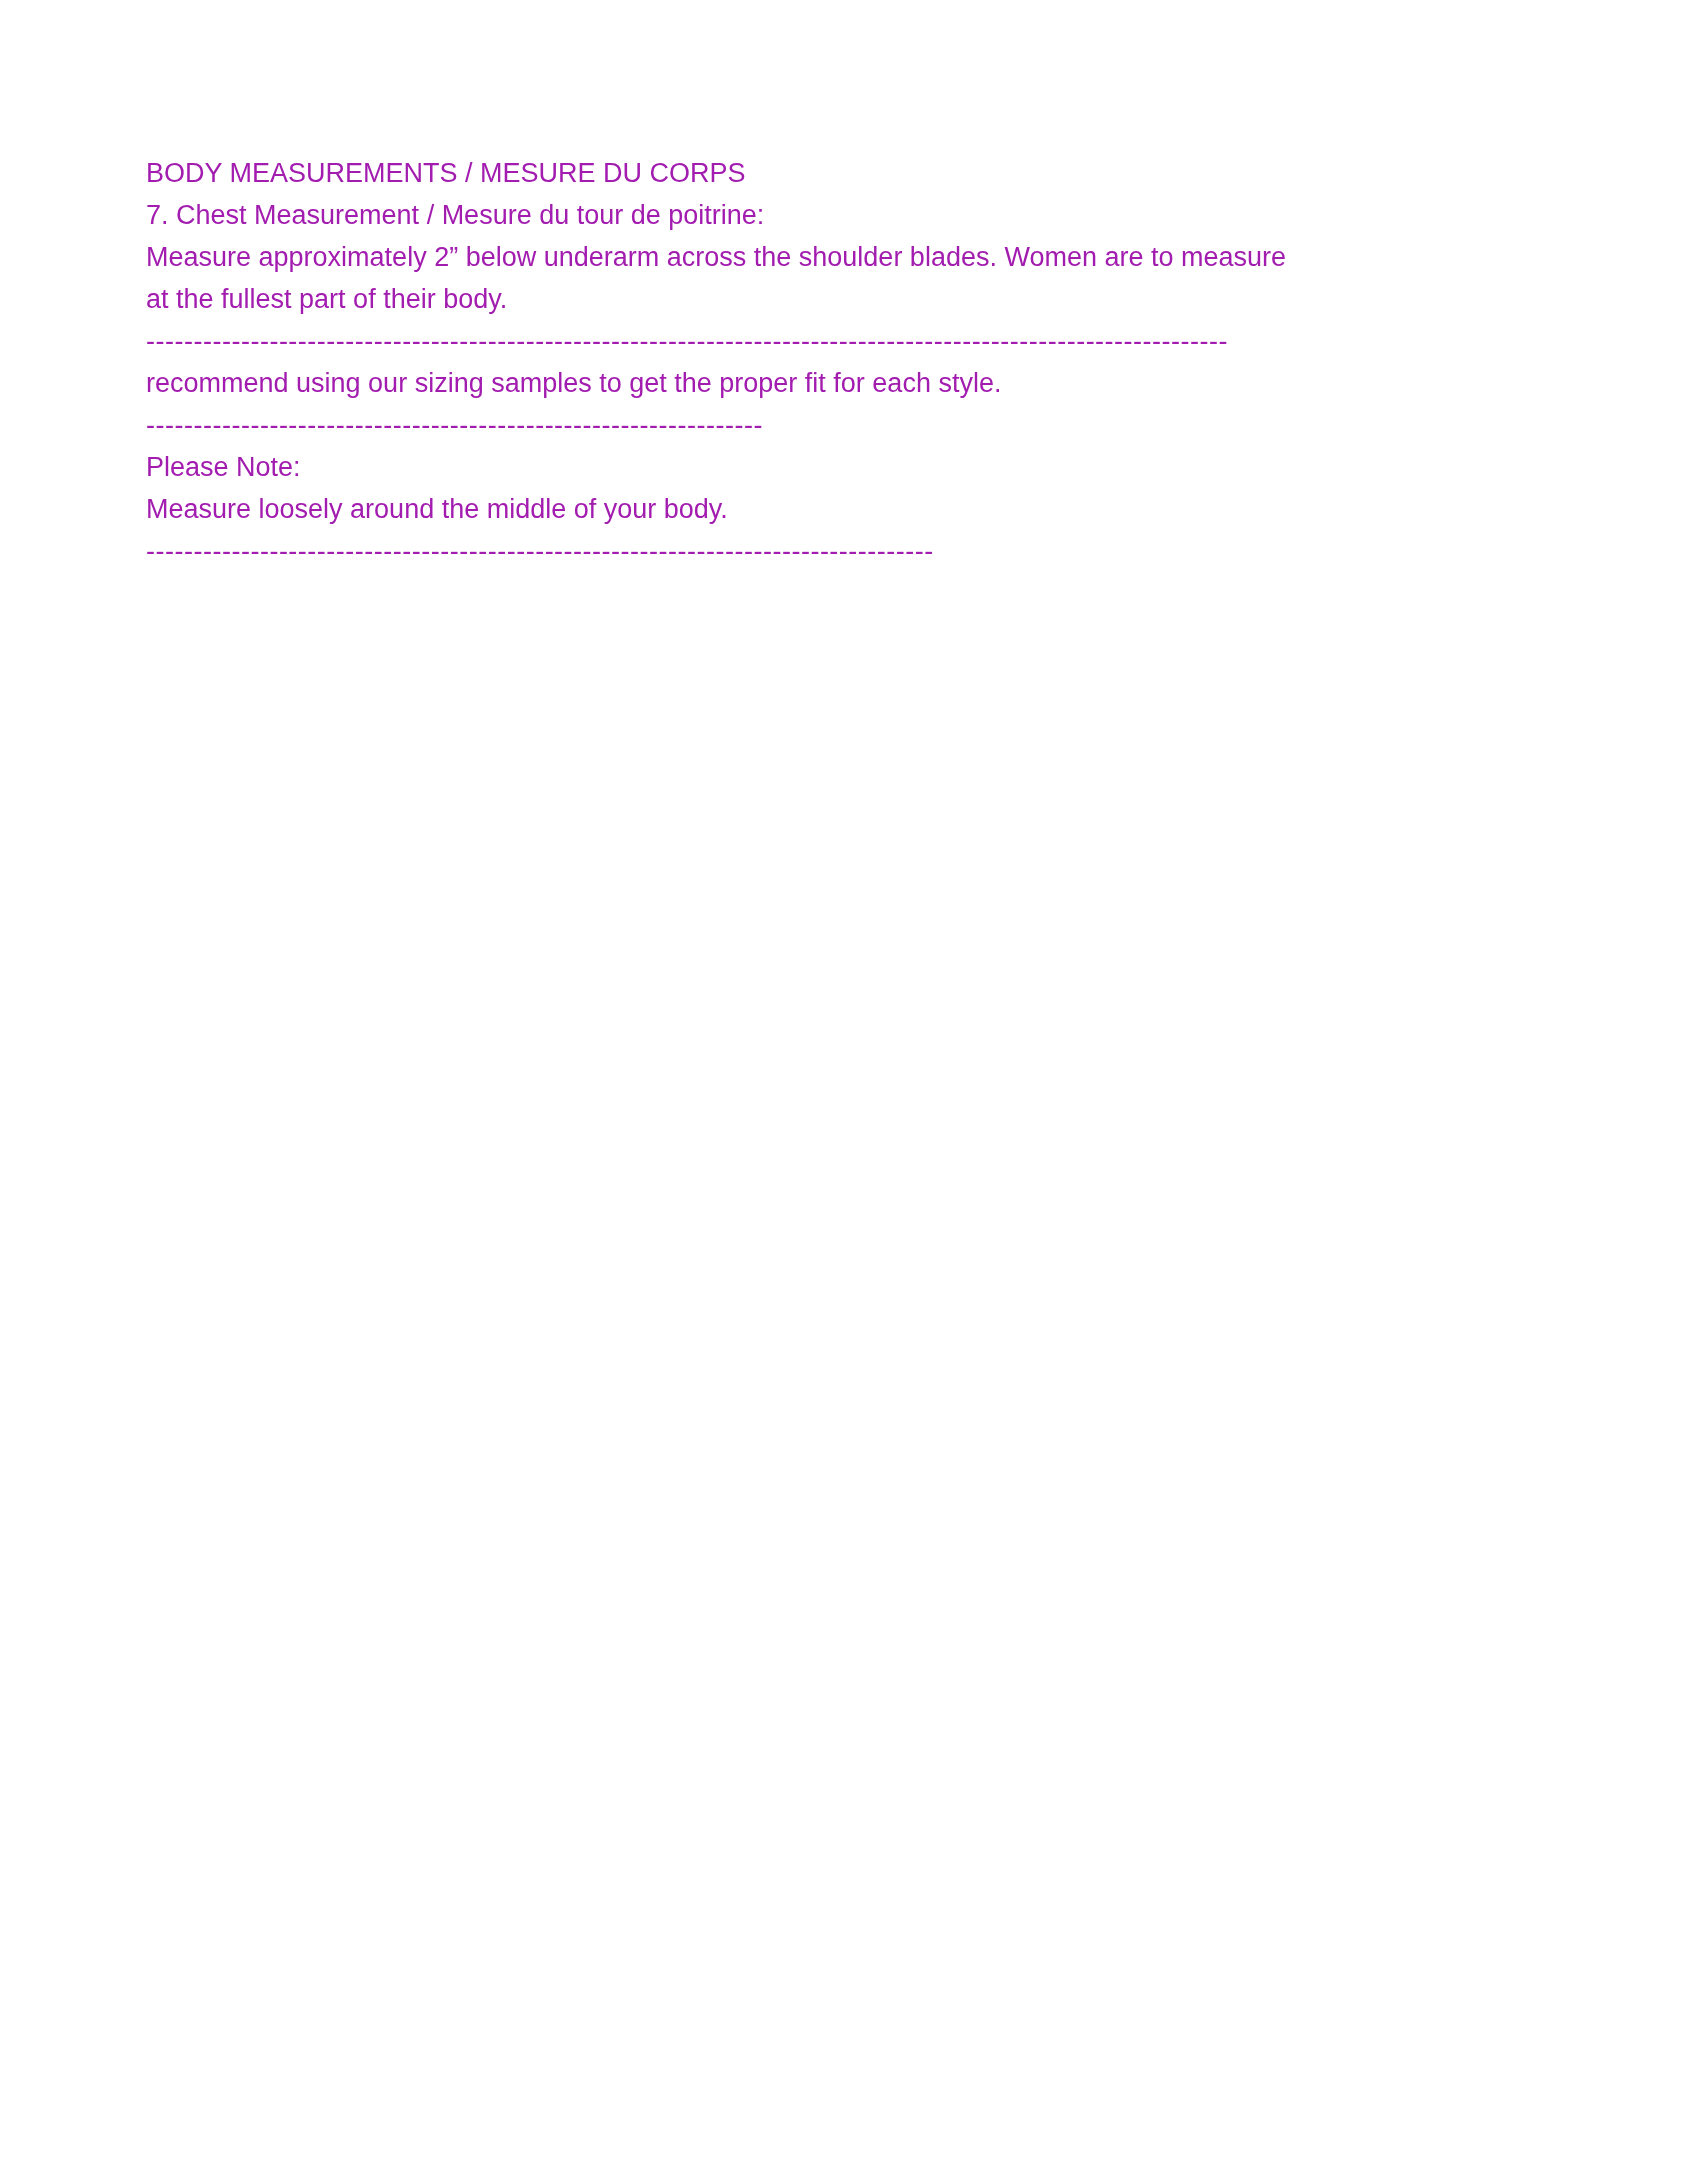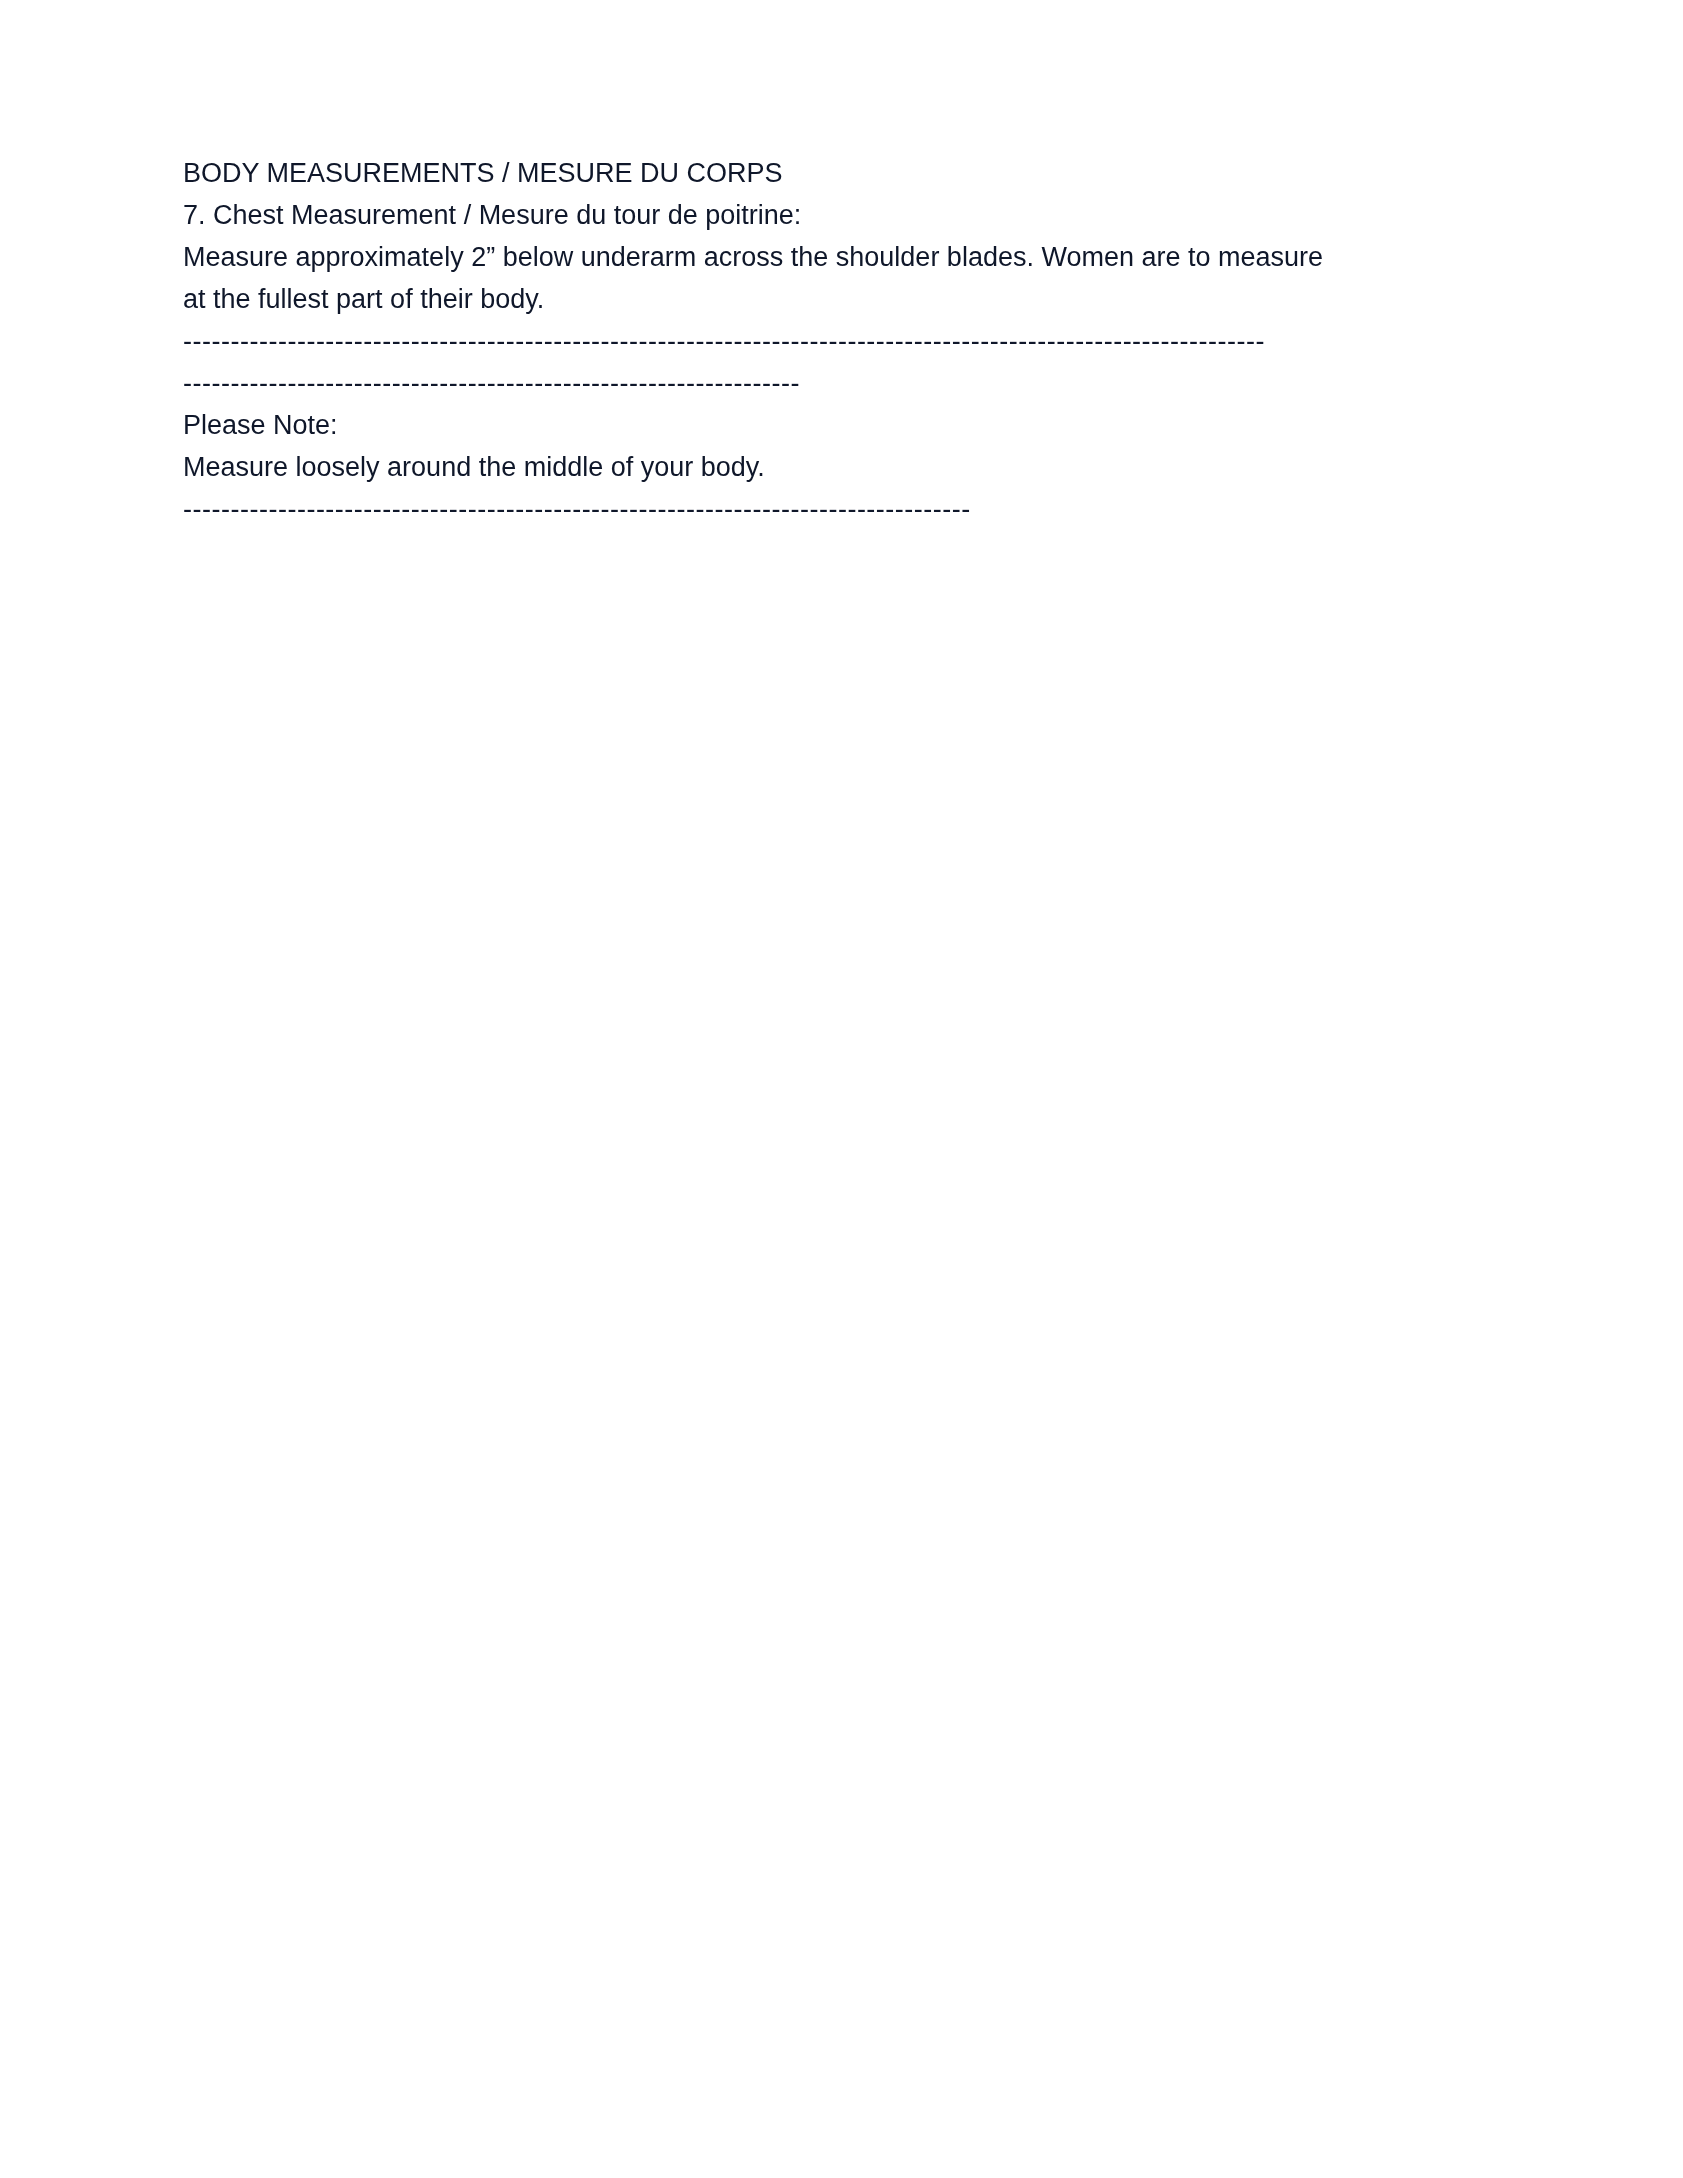--- a/index.html
+++ b/index.html
@@ -13,44 +13,44 @@
     height: 2178px;
     background: #ffffff;
     overflow: hidden;
     font-family: "Liberation Sans", sans-serif;
   }
   .doc {
     position: absolute;
     left: 146px;
     top: 152px;
     width: 1436px;
-    color: #0f172a;
+    color: #a21caf;
     font-size: 27px;
     line-height: 42px;
     font-weight: 400;
     letter-spacing: 0px;
-    margin-left: 37px;
   }
   .line {
     white-space: pre;
   }
   .divider {
     white-space: pre;
     letter-spacing: 0.5px;
   }
 </style>
 </head>
 <body>
 
 <div class="page">
   <div class="doc">
     <div class="line">BODY MEASUREMENTS / MESURE DU CORPS</div>
     <div class="line">7. Chest Measurement / Mesure du tour de poitrine:</div>
     <div class="line">Measure approximately 2” below underarm across the shoulder blades. Women are to measure</div>
     <div class="line">at the fullest part of their body.</div>
     <div class="divider">------------------------------------------------------------------------------------------------------------------</div>
+    <div class="line">recommend using our sizing samples to get the proper fit for each style.</div>
     <div class="divider">-----------------------------------------------------------------</div>
     <div class="line">Please Note:</div>
     <div class="line">Measure loosely around the middle of your body.</div>
     <div class="divider">-----------------------------------------------------------------------------------</div>
   </div>
 </div>
 
 
 </body></html>

